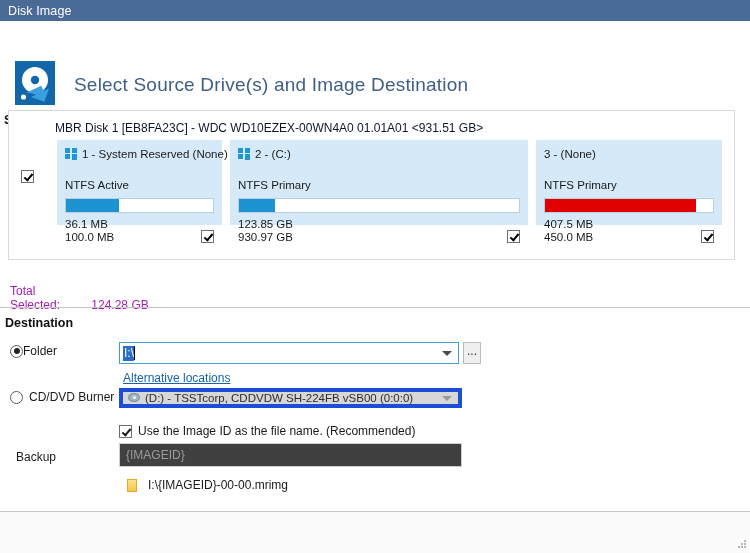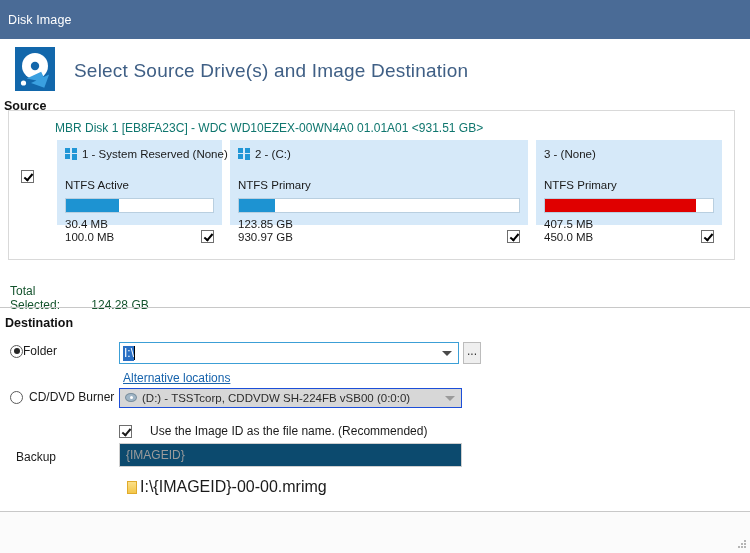--- a/index.html
+++ b/index.html
@@ -10,35 +10,36 @@
     width: 750px; height: 553px;
     font-family: "Liberation Sans", sans-serif;
     font-size: 12px;
     color: #1a1a1a;
     overflow: hidden;
     position: relative;
   }
 
   
   .titlebar {
-    height: 39px;
+    height: 21px;
     background: #4a6b96;
     color: #ffffff;
     display: flex;
     align-items: center;
     padding-left: 8px;
     font-size: 12.5px;
     letter-spacing: .1px;
   }
 
   
   .header {
     height: 78px;
     position: relative;
     background: #fff;
+    margin-top: 32px;
   }
   .hdr-icon-wrap {
     position: absolute;
     left: 11px; top: 6px;
     width: 52px; height: 52px;
   }
   .hdr-title {
     position: absolute;
     left: 74px; top: 21px;
     font-size: 19px;
@@ -60,21 +61,21 @@
     left: 8px; top: 110px;
     width: 727px; height: 150px;
     border: 1px solid #d9d9d9;
     background: #ffffff;
     box-sizing: border-box;
   }
   .disk-title {
     position: absolute;
     left: 46px; top: 10px;
     font-size: 12px;
-    color: #0f766e;
+    color: #0f172a;
     white-space: nowrap;
   }
   .disk-check {
     position: absolute;
     left: 12px; top: 59px;
   }
   .checkbox {
     width: 13px; height: 13px;
     border: 1px solid #6e6e6e;
     background: #fff;
@@ -167,21 +168,21 @@
     line-height: 13px;
     color: #1a1a1a;
   }
   .part-foot .checkbox { margin-bottom: 1px; }
 
   
   .total-row {
     position: absolute;
     left: 10px; top: 284px;
     font-size: 12px;
-    color: #14532d;
+    color: #a21caf;
   }
   .total-row .lbl { display: inline-block; width: 78px; }
   .total-row .val { display: inline-block; }
 
   .divider {
     position: absolute;
     left: 0; top: 307px;
     width: 750px; height: 1px;
     background: #c8c8c8;
   }
@@ -281,21 +282,21 @@
     display: flex;
     align-items: center;
     gap: 6px;
   }
   .row-cd .rlabel { font-size: 12px; color: #1a1a1a; }
 
   .cd-combo {
     position: absolute;
     left: 119px; top: 388px;
     width: 343px; height: 20px;
-    border: 1px solid #1d4ed8;
+    border: 4px solid #1d4ed8;
     background: #d7d7d7;
     box-sizing: border-box;
     display: flex;
     align-items: center;
     padding-left: 5px;
     color: #2c2c2c;
     font-size: 11.5px;
   }
   .cd-icon {
     width: 13px; height: 13px;
@@ -330,46 +331,46 @@
     position: absolute;
     left: 16px; top: 450px;
     font-size: 12px;
     color: #1a1a1a;
   }
   .row-useid {
     position: absolute;
     left: 119px; top: 424px;
     display: flex;
     align-items: center;
-    gap: 18px;
+    gap: 6px;
     font-size: 12px;
   }
   .row-useid .checkbox.checked::after {
     border-color: #1a1a1a;
   }
   .name-input {
     position: absolute;
     left: 119px; top: 443px;
     width: 343px; height: 24px;
     border: 1px solid #cfcfcf;
-    background: #0c4a6e;
+    background: #404040;
     box-sizing: border-box;
     display: flex;
     align-items: center;
     padding-left: 6px;
     color: #9b9b9b;
     font-size: 12px;
   }
   .path-row {
     position: absolute;
     left: 127px; top: 478px;
     display: flex;
     align-items: center;
-    gap: 3px;
-    font-size: 16px;
+    gap: 11px;
+    font-size: 12px;
     color: #1a1a1a;
   }
   .file-icon {
     width: 10px; height: 13px;
     background: linear-gradient(#fbe089, #f3c64a);
     border: 1px solid #e0ab2c;
     box-sizing: border-box;
     flex: 0 0 auto;
   }
 
@@ -436,21 +437,21 @@
             <i></i>
           </span>
         <span>1 - System Reserved (None)</span>
       </div>
       <div class="part-fs">NTFS Active</div>
       <div class="bar bar-blue">
           <span style="width:36%"></span>
         </div>
       <div class="part-foot">
         <div class="part-sizes">
-          <div>30.4 MB</div>
+          <div>36.1 MB</div>
           <div>100.0 MB</div>
         </div>
         <span class="checkbox checked"></span>
       </div>
     </div>
 
     <div class="part p2">
       <div class="part-head">
         <span class="win-logo">
             <i></i>

